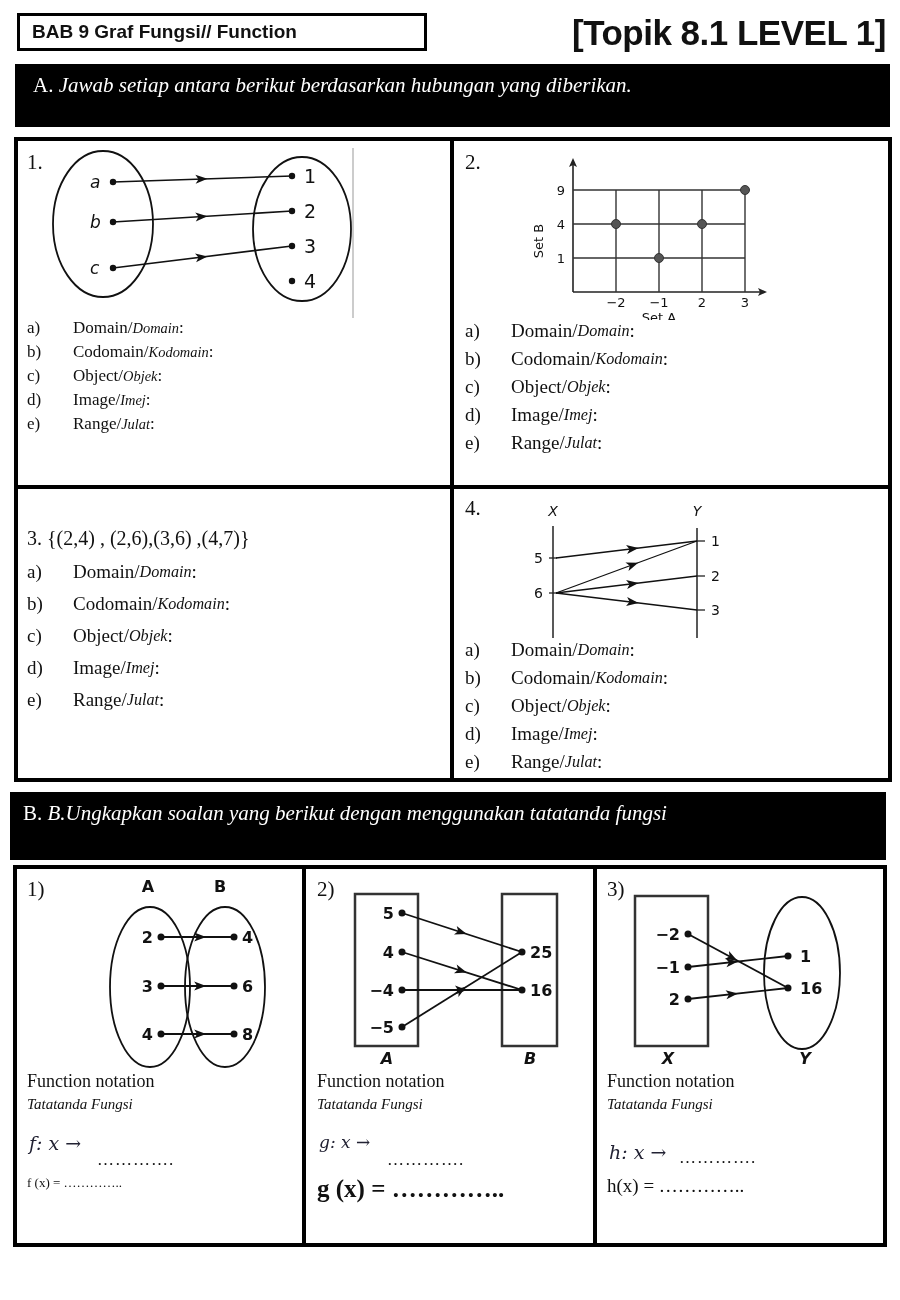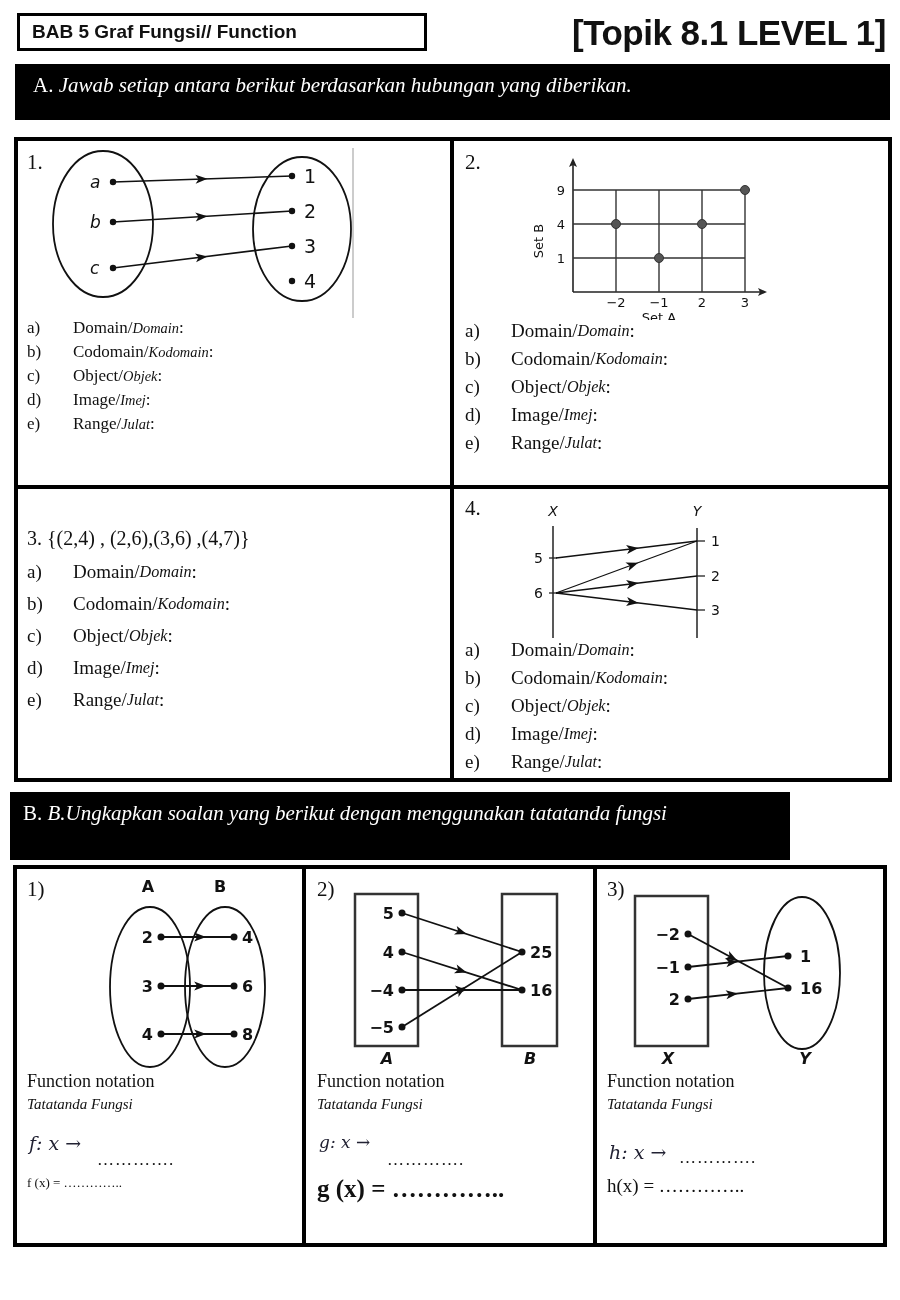--- a/index.html
+++ b/index.html
@@ -1,41 +1,41 @@
 <!DOCTYPE html>
 <html><head>
 <meta charset="utf-8">
 <style>
   html,body{margin:0;padding:0;background:#fff;}
   body{width:900px;height:1300px;position:relative;overflow:hidden;font-family:"Liberation Serif",serif;color:#111;}
   .abs{position:absolute;}
   .chapter-box{left:17px;top:13px;width:410px;height:38px;border:3px solid #000;box-sizing:border-box;font-family:"Liberation Sans",sans-serif;font-weight:bold;font-size:19px;line-height:32px;padding-left:12px;}
   .topic{right:14px;top:12px;font-family:"Liberation Sans",sans-serif;font-weight:bold;font-size:35px;line-height:42px;letter-spacing:-0.5px;}
   .banner{background:#000;color:#fff;box-sizing:border-box;font-size:21px;line-height:27px;}
-  .bannerA{left:15px;top:64px;width:875px;height:56px;padding:8px 0 0 18px;}
+  .bannerA{left:15px;top:64px;width:875px;height:63px;padding:8px 0 0 18px;}
   .bannerA .l2{padding-left:29px;}
-  .bannerB{left:10px;top:792px;width:780px;height:68px;padding:8px 0 0 13px;}
+  .bannerB{left:10px;top:792px;width:876px;height:68px;padding:8px 0 0 13px;}
   i{font-style:italic;}
   .grid{border:4px solid #000;box-sizing:border-box;}
   .gridA{left:14px;top:137px;width:878px;height:645px;}
   .gridB{left:13px;top:865px;width:874px;height:382px;}
   .vline{background:#000;}
   .hline{background:#000;}
   .qnum{font-size:21px;}
   .qlist{font-size:17px;line-height:24px;}
   .qlist .row{display:flex;white-space:nowrap;}
   .qlist .lab{width:46px;}
   .big{font-size:19px;}
   .dots{letter-spacing:1px;}
   svg text{font-family:"DejaVu Sans",sans-serif;}
 </style>
 </head>
 <body>
 
-<div class="abs chapter-box"><span>BAB 5 Graf Fungsi// Function</span></div>
+<div class="abs chapter-box"><span>BAB 9 Graf Fungsi// Function</span></div>
 <div class="abs topic">[Topik 8.1 LEVEL 1]</div>
 
 <div class="abs banner bannerA">
   <div><span>A.</span> <i>Jawab setiap antara berikut berdasarkan hubungan yang diberikan.</i></div>
 </div>
 
 <div class="abs grid gridA"></div>
 <div class="abs vline" style="left:450px;top:137px;width:4px;height:645px;"></div>
 <div class="abs hline" style="left:14px;top:485px;width:878px;height:4px;"></div>
 

